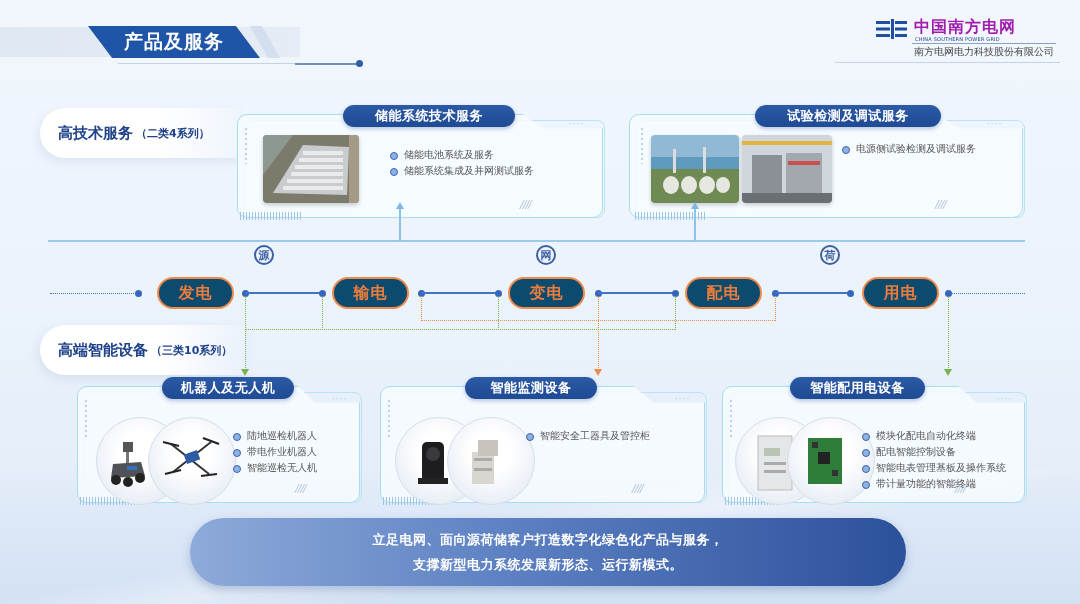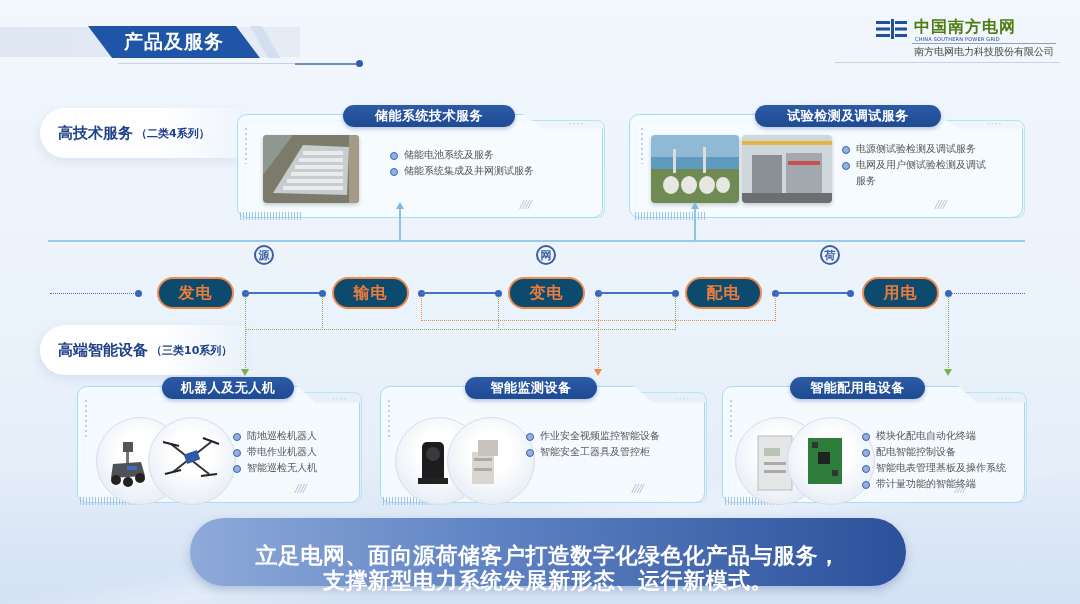--- a/index.html
+++ b/index.html
@@ -21,21 +21,21 @@
     color: #fff; font-weight: bold; font-size: 19px;
     display: flex; align-items: center; justify-content: center; letter-spacing: 1px;
   }
   .hdr-shade { left: 250px; top: 26px; width: 30px; height: 32px; background: #d3deee; clip-path: polygon(0 0, 40% 0, 100% 100%, 60% 100%); }
   .hdr-line1 { left: 118px; top: 63px; width: 182px; height: 1px; background: #c4d2e6; transform: skewX(-40deg); }
   .hdr-line2 { left: 295px; top: 63px; width: 62px; height: 2px; background: #6e8fbf; }
   .hdr-dot { left: 356px; top: 60px; width: 7px; height: 7px; border-radius: 50%; background: #2f5ea6; }
 
   .logo-wrap { left: 876px; top: 17px; width: 185px; height: 45px; }
   .logo-icon { left: 0; top: 2px; width: 32px; height: 20px; }
-  .logo-cn { left: 38px; top: 0; font-size: 16px; font-weight: bold; color: #4d7c0f; letter-spacing: 1px; }
+  .logo-cn { left: 38px; top: 0; font-size: 16px; font-weight: bold; color: #a21caf; letter-spacing: 1px; }
   .logo-en { left: 39px; top: 19px; font-size: 5px; color: #1f3f86; letter-spacing: .2px; }
   .logo-rule { left: 36px; top: 26px; width: 144px; height: 1px; background: #8aa0c6; }
   .logo-sub { left: 38px; top: 28px; font-size: 10px; color: #444; }
   .logo-rule2 { left: 835px; top: 62px; width: 225px; height: 1px; background: #c8d4e6; }
 
   
   .side-pill {
     height: 50px; border-radius: 25px 0 0 25px;
     background: linear-gradient(90deg, #ffffff 60%, rgba(255,255,255,0));
     display: flex; align-items: center; padding-left: 18px;
@@ -105,22 +105,22 @@
   .bline { height: 2px; background: #4373c4; }
   .dotline-h { height: 0; border-top: 1.5px dotted; }
   .dotline-v { width: 0; border-left: 1.5px dotted; }
   .arrow-down { width: 0; height: 0; border-left: 4px solid transparent; border-right: 4px solid transparent; }
 
   
   .banner {
     left: 190px; top: 518px; width: 716px; height: 68px; border-radius: 34px;
     background: linear-gradient(90deg, #8eaad9 0%, #5c80c2 45%, #2c519b 100%);
     box-shadow: 0 4px 10px rgba(60,90,150,.3);
-    color: #fff; text-align: center; font-weight: bold; font-size: 22px; line-height: 25px;
-    padding-top: 25px; letter-spacing: .5px;
+    color: #fff; text-align: center; font-weight: bold; font-size: 13px; line-height: 25px;
+    padding-top: 9px; letter-spacing: .5px;
   }
   .floor { left: 0; top: 470px; width: 1080px; height: 134px;
     background:
       linear-gradient(170deg, transparent 40%, rgba(255,255,255,.35) 50%, transparent 60%),
       linear-gradient(180deg, rgba(220,232,247,0), rgba(206,222,243,.7));
   }
 </style>
 </head>
 <body>
 
@@ -210,21 +210,20 @@
     <rect width="90" height="68" fill="#cfd6dc"></rect>
     <rect x="0" y="6" width="90" height="4" fill="#e0b640"></rect>
     <rect x="10" y="20" width="30" height="42" fill="#8a9096"></rect>
     <rect x="44" y="18" width="36" height="44" fill="#a2a8ae"></rect>
     <rect x="46" y="26" width="32" height="4" fill="#c95050"></rect>
     <rect x="0" y="58" width="90" height="10" fill="#6b6f72"></rect>
   </svg>
 </div>
 <ul class="abs bullets" style="left:842px;top:141px;width:150px;">
   <li>电源侧试验检测及调试服务</li>
-  <li>电网及用户侧试验检测及调试服务</li>
 </ul>
 
 <div class="abs hline-top"></div>
 <div class="abs vline-up" style="left:399px;top:208px;height:33px;"></div>
 <div class="abs arrow-up" style="left:396px;top:202px;"></div>
 <div class="abs vline-up" style="left:694px;top:208px;height:33px;"></div>
 <div class="abs arrow-up" style="left:691px;top:202px;"></div>
 
 <div class="abs circle-char" style="left:254px;top:245px;">源</div>
 <div class="abs circle-char" style="left:536px;top:245px;">网</div>
@@ -332,21 +331,20 @@
 </div>
 <div class="abs circ" style="left:447px;top:417px;">
   <svg width="88" height="88" viewBox="0 0 88 88">
     <rect x="24" y="34" width="22" height="32" fill="#d9d5cf"></rect>
     <rect x="30" y="22" width="20" height="16" fill="#c8c4bd"></rect>
     <rect x="26" y="40" width="18" height="3" fill="#aaa"></rect>
     <rect x="26" y="50" width="18" height="3" fill="#aaa"></rect>
   </svg>
 </div>
 <ul class="abs bullets" style="left:526px;top:428px;">
-  <li>作业安全视频监控智能设备</li>
   <li>智能安全工器具及管控柜</li>
 </ul>
 
 <div class="abs card-deco" style="left:728px;top:392px;width:299px;height:111px;"></div>
 <div class="abs card" style="left:722px;top:386px;width:303px;height:117px;"></div>
 <div class="abs vdots" style="left:730px;top:400px;height:40px;"></div>
 <div class="abs ticks" style="left:725px;top:497px;width:55px;"></div>
 <div class="abs card-title" style="left:790px;top:377px;width:135px;">智能配用电设备</div>
 <div class="abs dots4" style="left:997px;top:394px;">····</div>
 <div class="abs slash" style="left:955px;top:482px;">////</div>

